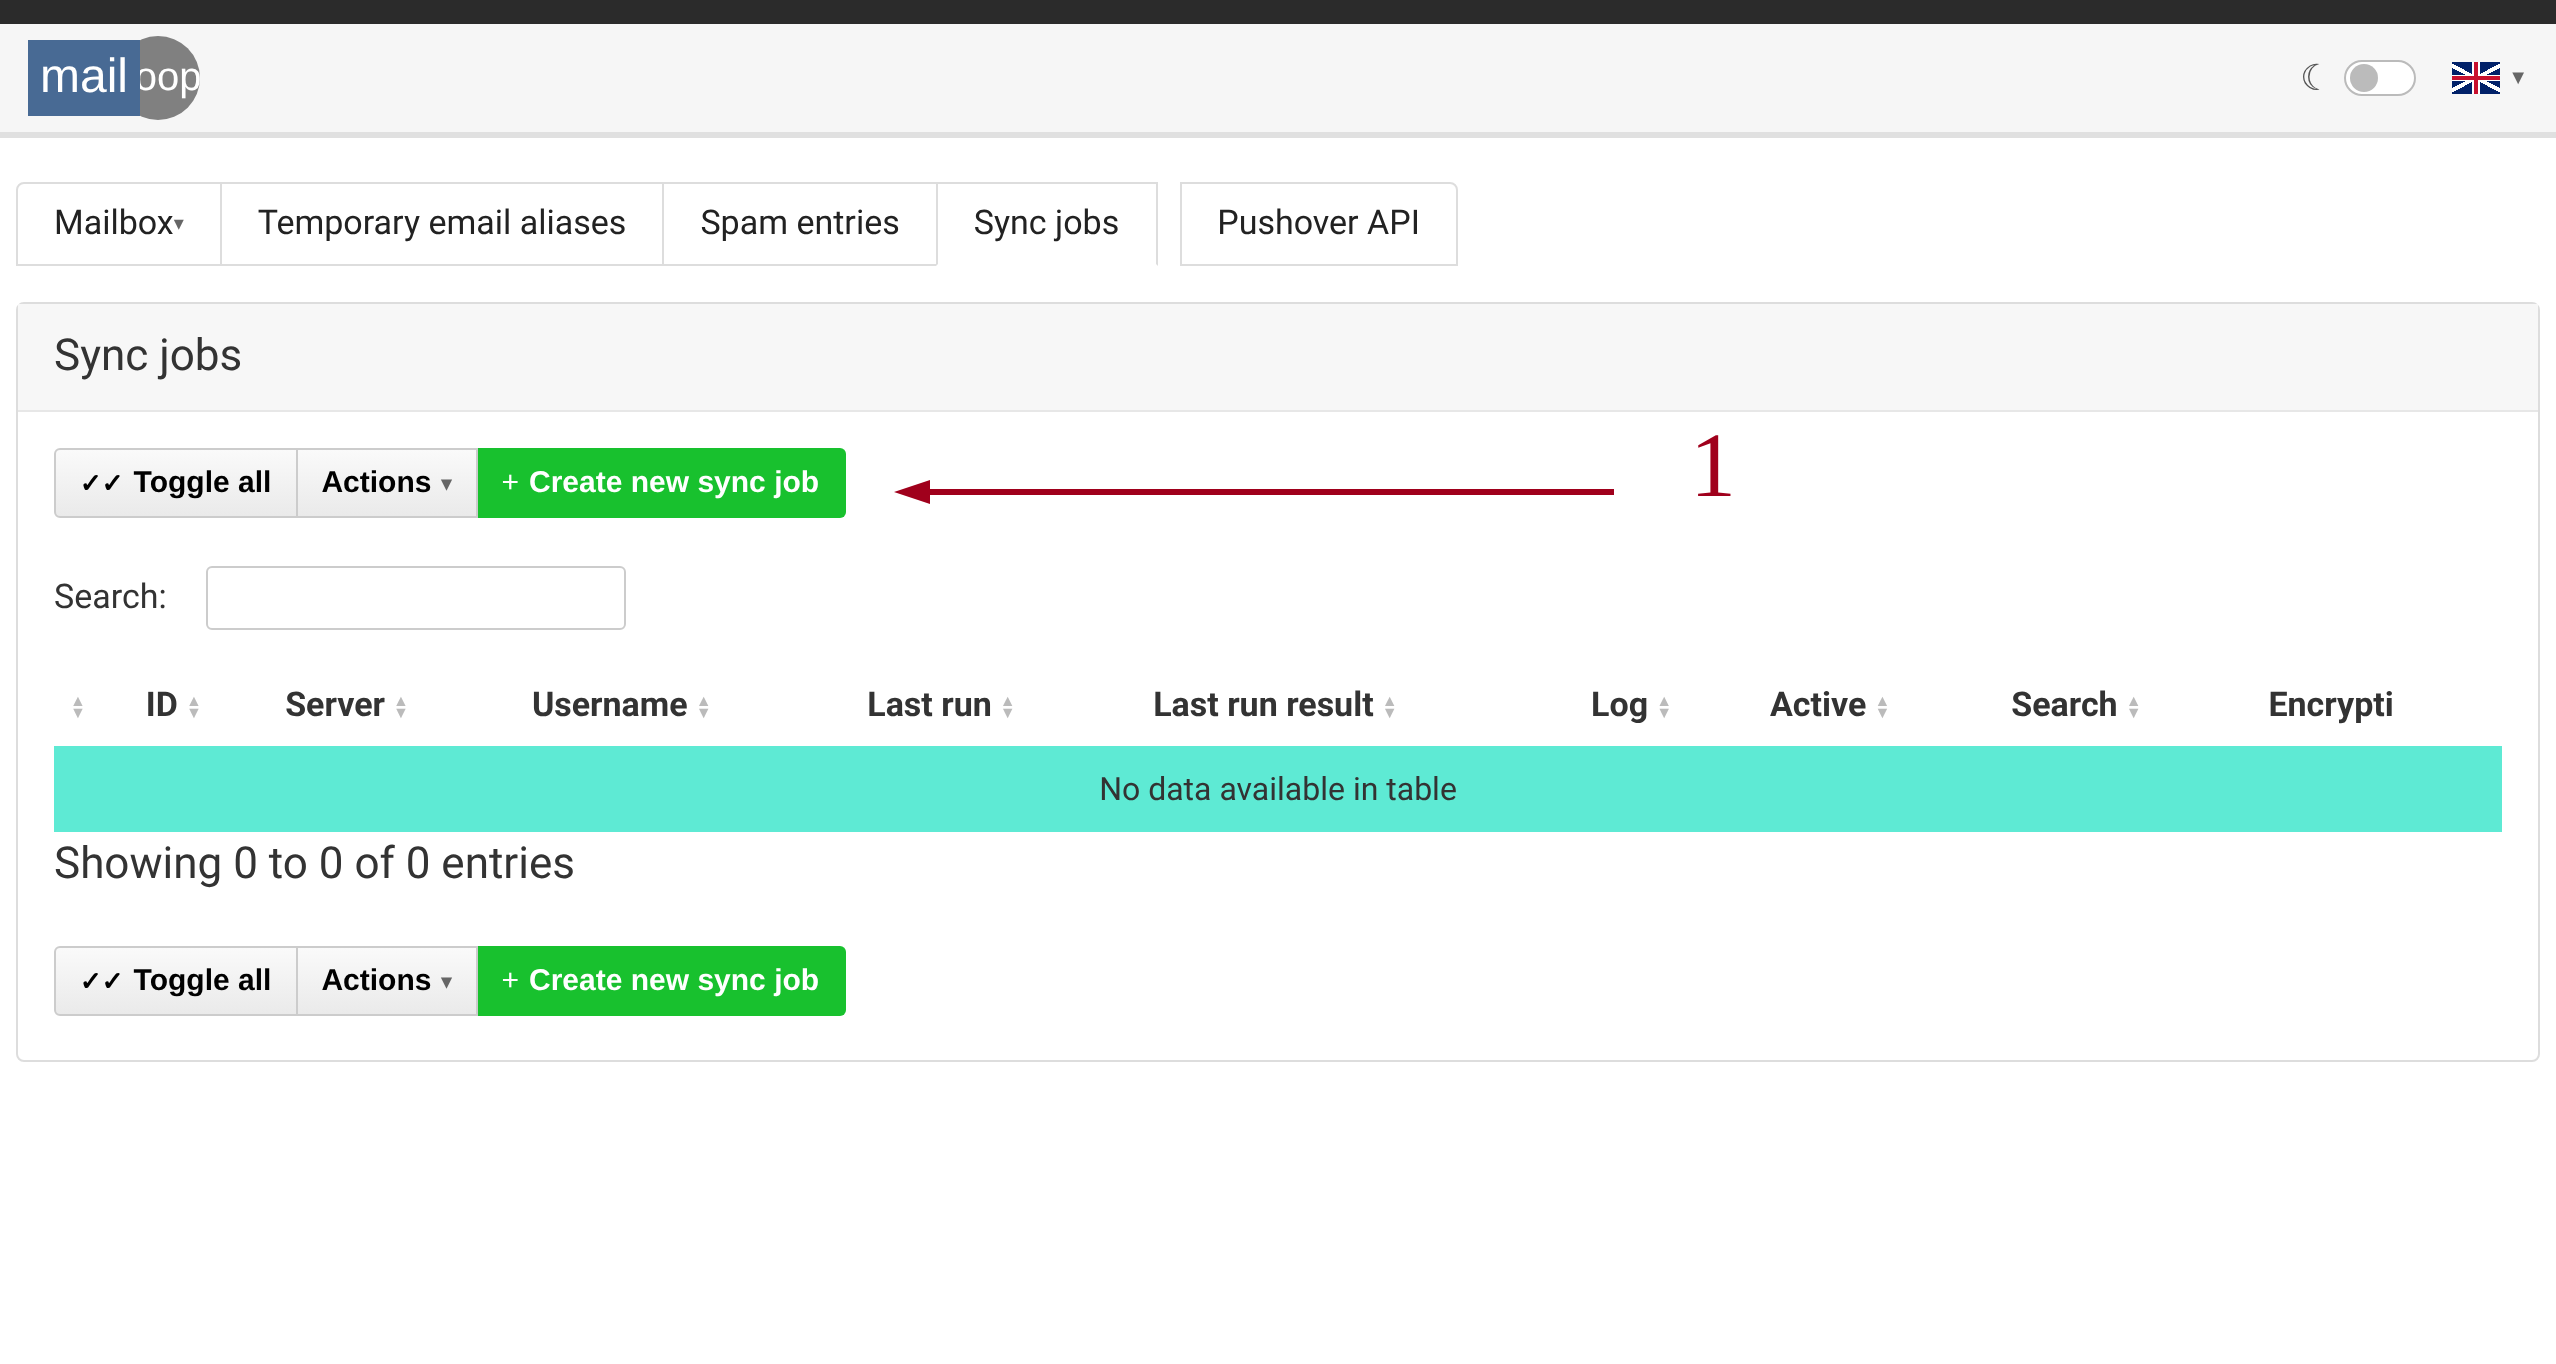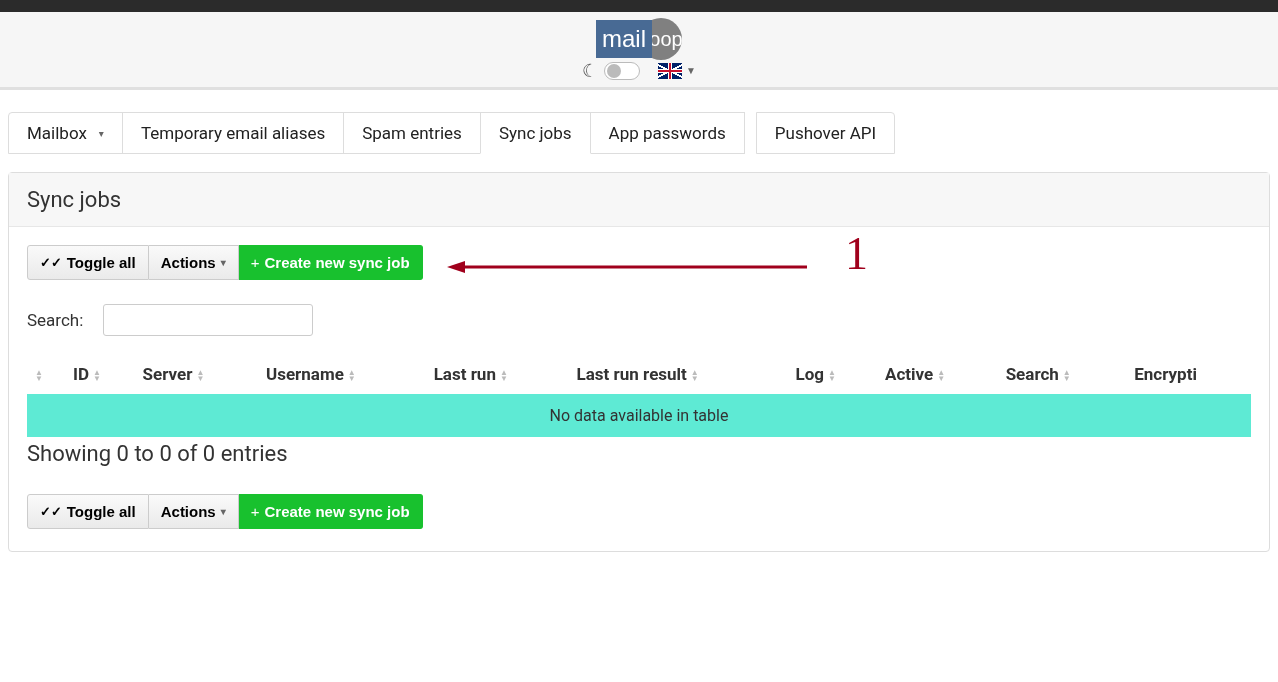--- a/index.html
+++ b/index.html
@@ -1,18 +1,18 @@
 <!DOCTYPE html>
 <html><head>
 <meta charset="utf-8">
 <style>
   * { box-sizing: border-box; margin: 0; padding: 0; }
   body { font-family: -apple-system, BlinkMacSystemFont, "Segoe UI", Roboto, "Helvetica Neue", Arial, sans-serif; font-size: 16px; color: #333; background: #fff; }
   .browser-bar { height: 12px; background: #2b2b2b; }
-  .header { display: flex; align-items: center; justify-content: space-between; padding: 6px 14px; background: #f6f6f6; border-bottom: 3px solid #e0e0e0; flex-direction: column; }
+  .header { display: flex; align-items: center; justify-content: space-between; padding: 6px 14px; background: #f6f6f6; border-bottom: 3px solid #e0e0e0; }
   .logo { display: flex; align-items: center; }
   .logo-box { background: #486a94; color: #fff; font-family: "Arial Narrow", Arial, sans-serif; font-stretch: condensed; font-size: 24px; font-weight: 400; padding: 5px 6px; position: relative; }
   .logo-circle { width: 42px; height: 42px; border-radius: 50%; background: #808080; color: #fff; display: flex; align-items: center; justify-content: center; font-family: "Arial Narrow", Arial, sans-serif; font-stretch: condensed; font-size: 20px; margin-left: -12px; z-index: 0; }
   .logo-box { z-index: 1; }
   .header-right { display: flex; align-items: center; gap: 18px; }
   .theme-area { display: flex; align-items: center; gap: 6px; }
   .moon-icon { font-size: 18px; color: #555; }
   .toggle { width: 36px; height: 18px; border: 1px solid #bbb; border-radius: 10px; position: relative; background: #fff; }
   .toggle-knob { width: 14px; height: 14px; border-radius: 50%; background: #bbb; position: absolute; top: 1px; left: 2px; }
   .flag-area { display: flex; align-items: center; gap: 4px; }
@@ -25,21 +25,21 @@
     linear-gradient(to right, transparent 42%, #fff 42%, #fff 58%, transparent 58%),
     linear-gradient(26.6deg, transparent 46%, #fff 46%, #fff 54%, transparent 54%),
     linear-gradient(-26.6deg, transparent 46%, #fff 46%, #fff 54%, transparent 54%); }
   .flag-uk::after { background:
     linear-gradient(to bottom, transparent 44%, #c8102e 44%, #c8102e 56%, transparent 56%),
     linear-gradient(to right, transparent 46%, #c8102e 46%, #c8102e 54%, transparent 54%); }
   .caret-down { font-size: 10px; color: #666; }
 
   .content { padding: 22px 8px 10px 8px; }
   .tabs { display: flex; }
-  .tab { padding: 10px 18px; border: 1px solid #ddd; background: #fff; cursor: pointer; font-size: 17px; color: #222; margin-right: -1px; display: flex; align-items: center; gap: 12px; }
+  .tab { padding: 10px 18px; border: 1px solid #ddd; background: #fff; cursor: pointer; font-size: 17px; color: #222; margin-right: -1px; display: flex; align-items: center; gap: 0; }
   .tab.active { border-bottom: 1px solid #fff; position: relative; z-index: 2; }
   .tab:not(.active) { border-top-color: #ddd; }
   .tabs .tab:first-child { border-top-left-radius: 4px; }
   .tabs .tab:last-child { border-top-right-radius: 4px; margin-left: 12px; }
 
   .panel { border: 1px solid #ddd; border-radius: 4px; margin-top: 18px; }
   .panel-header { padding: 14px 18px; font-size: 22px; color: #333; background: #f7f7f7; border-bottom: 1px solid #e7e7e7; }
   .panel-body { padding: 18px; }
 
   .btn-row { display: flex; margin-bottom: 24px; position: relative; }
@@ -98,23 +98,20 @@
     <div class="tab">
       <span>Temporary email aliases</span>
     </div>
     <div class="tab">
       <span>Spam entries</span>
     </div>
     <div class="tab active">
       <span>Sync jobs</span>
     </div>
     <div class="tab">
-      <span>App passwords</span>
-    </div>
-    <div class="tab">
       <span>Pushover API</span>
     </div>
   </div>
 
   <div class="panel">
     <div class="panel-header">Sync jobs</div>
     <div class="panel-body">
 
       <div class="btn-row" style="position:relative;">
         <button class="btn">

